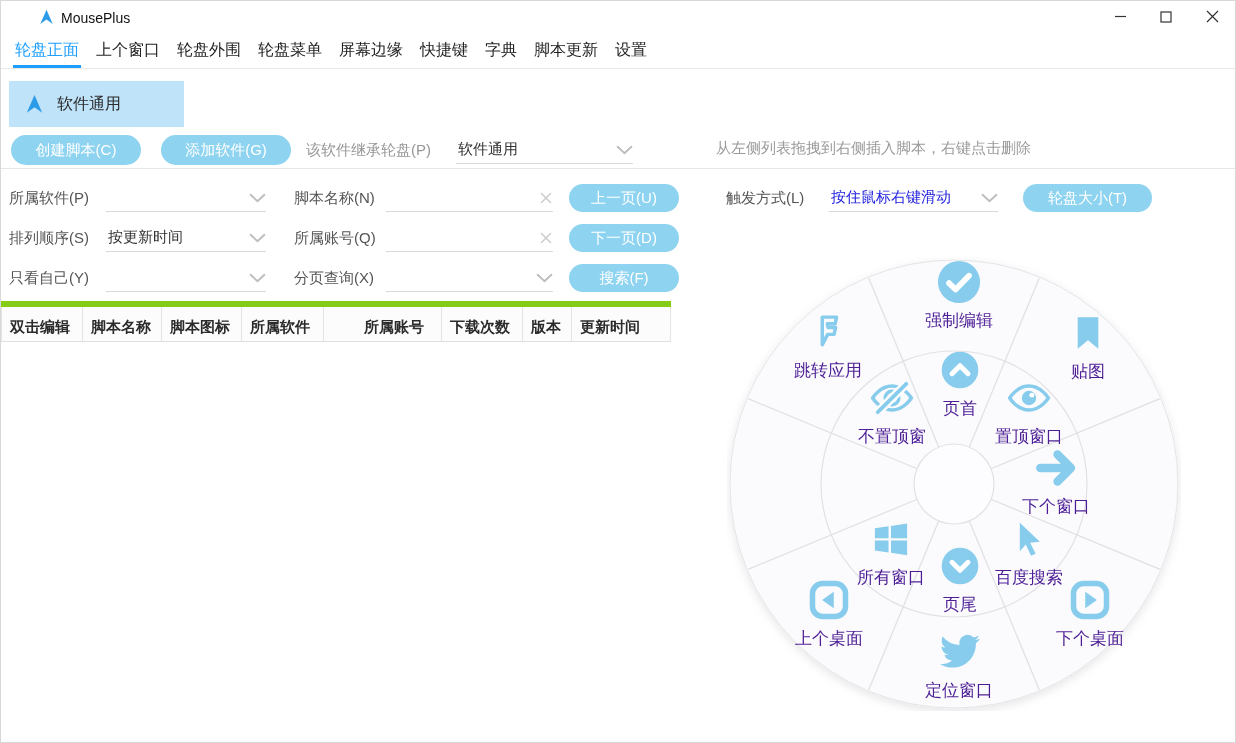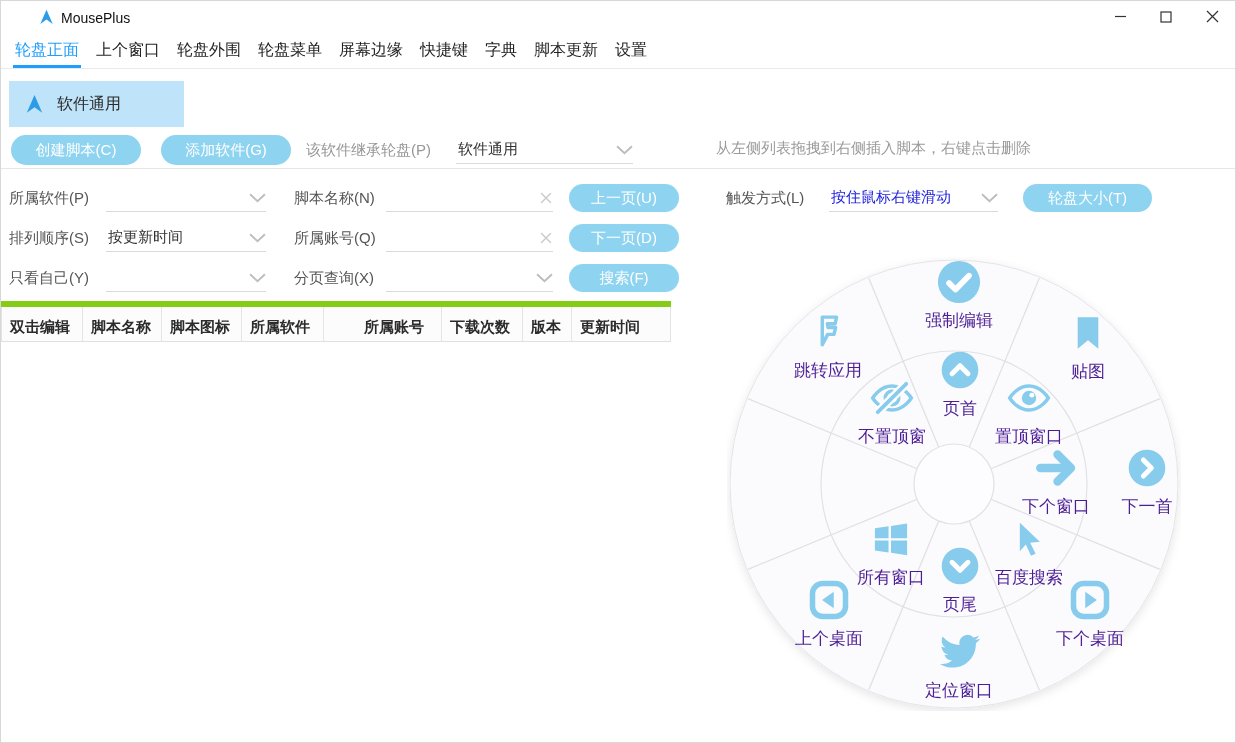--- a/index.html
+++ b/index.html
@@ -276,29 +276,20 @@
       <div class="wi-label">强制编辑</div>
     </div>
     <div class="wheel-item" style="left: 1027px; top: 309px;">
       <div class="wi-icon" style="height:46px">
         <svg width="38" height="38" viewBox="0 0 24 24">
           <path d="M5.5 2h13v20l-6.5-5.4L5.5 22z" fill="#87ccec"></path>
         </svg>
       </div>
       <div class="wi-label">贴图</div>
     </div>
-    <div class="wheel-item" style="left: 1086px; top: 444px;">
-      <div class="wi-icon" style="height:46px">
-        <svg width="40" height="40" viewBox="0 0 24 24">
-          <circle cx="12" cy="12" r="11" fill="#87ccec"></circle>
-          <path d="M9.8 7.2l4.8 4.8-4.8 4.8" fill="none" stroke="#fff" stroke-width="3" stroke-linecap="round" stroke-linejoin="round"></path>
-        </svg>
-      </div>
-      <div class="wi-label">下一首</div>
-    </div>
     <div class="wheel-item" style="left: 1029px; top: 576px;">
       <div class="wi-icon" style="height:46px">
         <svg width="44" height="44" viewBox="0 0 24 24">
           <rect x="3" y="3" width="18" height="18" rx="5.5" fill="none" stroke="#87ccec" stroke-width="3"></rect>
           <path d="M9.4 7.5l6.4 4.5-6.4 4.5z" fill="#87ccec"></path>
         </svg>
       </div>
       <div class="wi-label">下个桌面</div>
     </div>
     <div class="wheel-item" style="left: 898px; top: 628px;">

